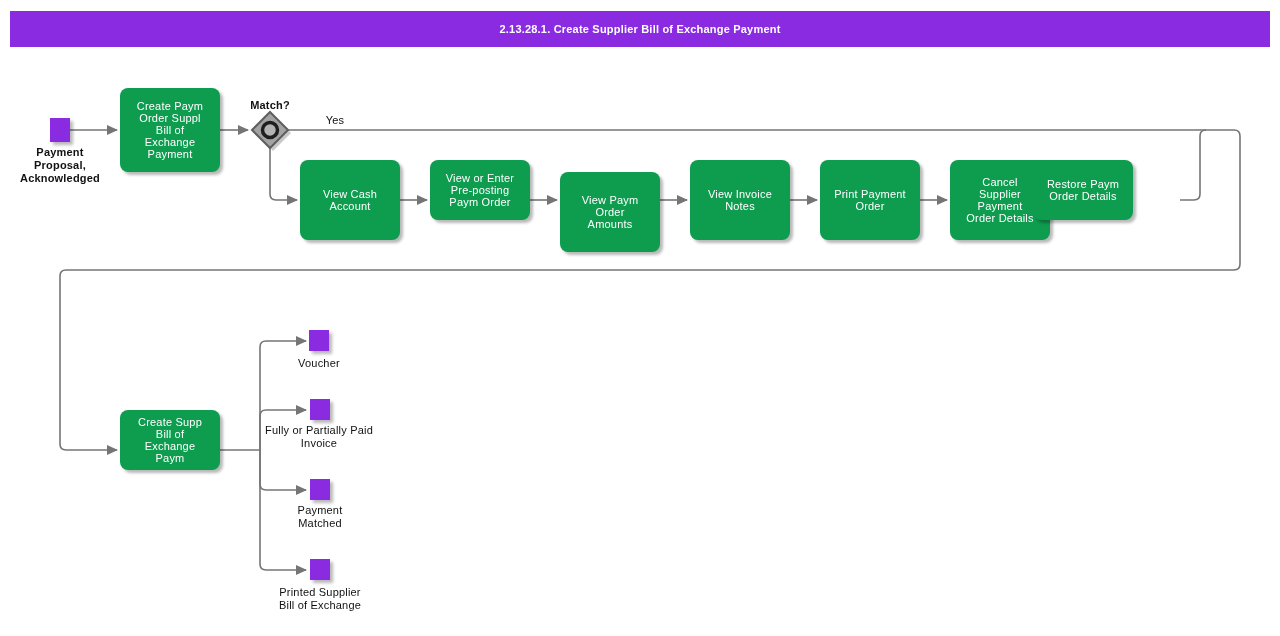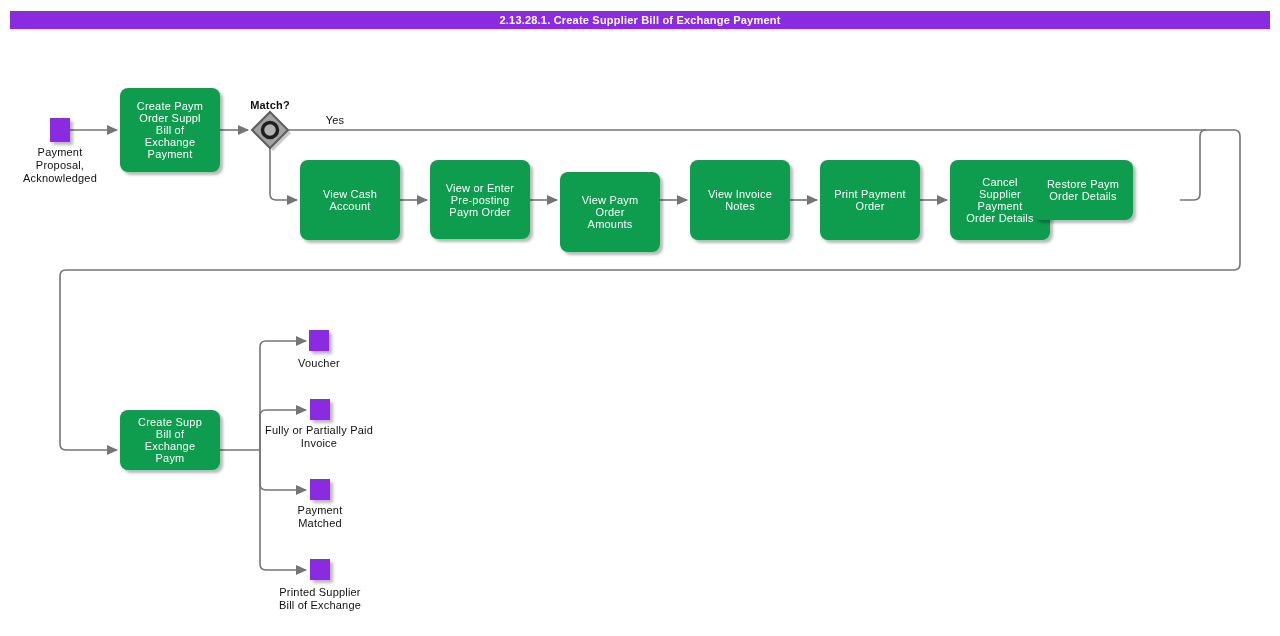--- a/index.html
+++ b/index.html
@@ -1,21 +1,21 @@
 <!DOCTYPE html>
 <html><head>
 <meta charset="utf-8">
 <style>
   html,body{margin:0;padding:0;}
   body{
     width:1280px;height:636px;position:relative;background:#ffffff;
     font-family:"Liberation Sans","DejaVu Sans",sans-serif;overflow:hidden;
   }
   .titlebar{
-    position:absolute;left:10px;top:11px;width:1260px;height:18px;
+    position:absolute;left:10px;top:11px;width:1260px;height:36px;
     background:#8A2BE2;color:#ffffff;font-size:11px;font-weight:bold;
     display:flex;align-items:center;justify-content:center;letter-spacing:0.2px;
   }
   svg.wires{position:absolute;left:0;top:0;width:1280px;height:636px;}
   .task{
     position:absolute;width:100px;background:#0E9C4F;border-radius:8px;
     color:#ffffff;font-size:11px;line-height:12px;letter-spacing:0.2px;
     display:flex;align-items:center;justify-content:center;text-align:center;
     padding:12px;box-sizing:border-box;
     box-shadow:3px 3px 3px rgba(0,0,0,0.28);
@@ -68,29 +68,29 @@
   <g>
     <polygon points="273,115 291,133 273,151 255,133" fill="#c9c9c9" stroke="none"></polygon>
     <polygon points="270,112 288,130 270,148 252,130" fill="#A3A3A3" stroke="#5E5E5E" stroke-width="2"></polygon>
     <circle cx="270" cy="130" r="7.5" fill="#b3b3b3" stroke="#1f1f1f" stroke-width="3.5"></circle>
   </g>
 </svg>
 
 <div class="titlebar">2.13.28.1. Create Supplier Bill of Exchange Payment</div>
 
 <div class="event-square" style="left:50px;top:118px;height:24px;"></div>
-<div class="lbl" style="left:15px;top:146px;width:90px;">Payment Proposal, Acknowledged</div>
+<div class="lbl" style="left:15px;top:146px;width:90px;font-weight:bold;">Payment Proposal, Acknowledged</div>
 
 <div class="lbl" style="left:230px;top:99px;width:80px;font-weight:bold;">Match?</div>
 <div class="lbl" style="left:310px;top:114px;width:50px;">Yes</div>
 
 <div class="task" style="left:120px;top:88px;height:84px;">Create Paym Order Suppl Bill of Exchange Payment</div>
 
 <div class="task" style="left:300px;top:160px;height:80px;">View Cash Account</div>
-<div class="task" style="left:430px;top:160px;height:79px;">View or Enter Pre-posting Paym Order</div>
+<div class="task" style="left:430px;top:160px;height:60px;">View or Enter Pre-posting Paym Order</div>
 <div class="task" style="left:560px;top:160px;height:80px;margin-top:12px;">View Paym Order Amounts</div>
 <div class="task" style="left:690px;top:160px;height:80px;">View Invoice Notes</div>
 <div class="task" style="left:820px;top:160px;height:80px;">Print Payment Order</div>
 <div class="task" style="left:950px;top:160px;height:80px;">Cancel Supplier Payment Order Details</div>
 <div class="task" style="left:1033px;top:160px;height:60px;">Restore Paym Order Details</div>
 
 <div class="task" style="left:120px;top:410px;height:60px;">Create Supp Bill of Exchange Paym</div>
 
 <div class="event-square" style="left:309px;top:330px;height:21px;"></div>
 <div class="lbl" style="left:269px;top:357px;width:100px;">Voucher</div>

